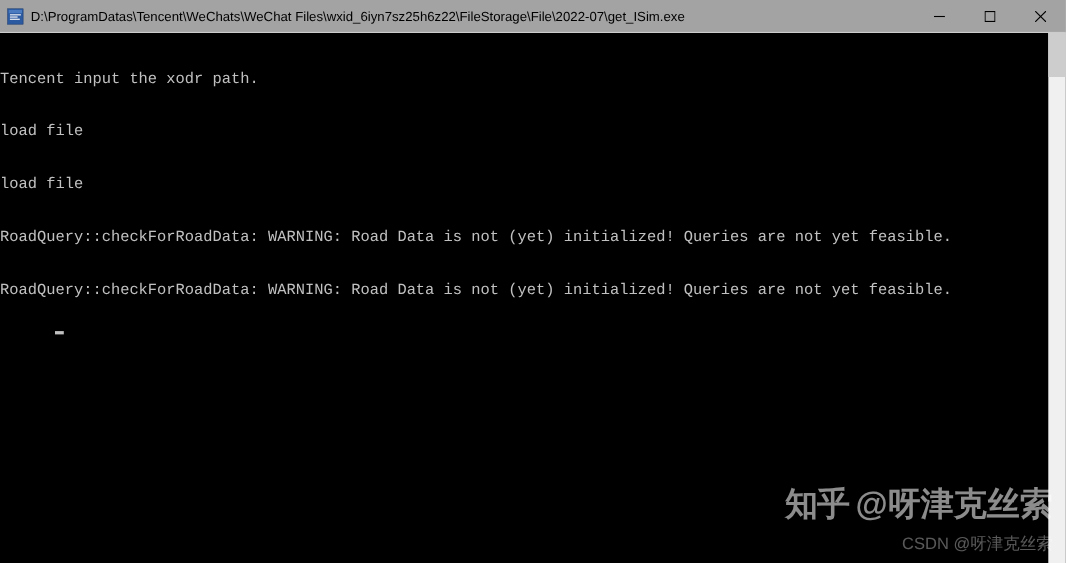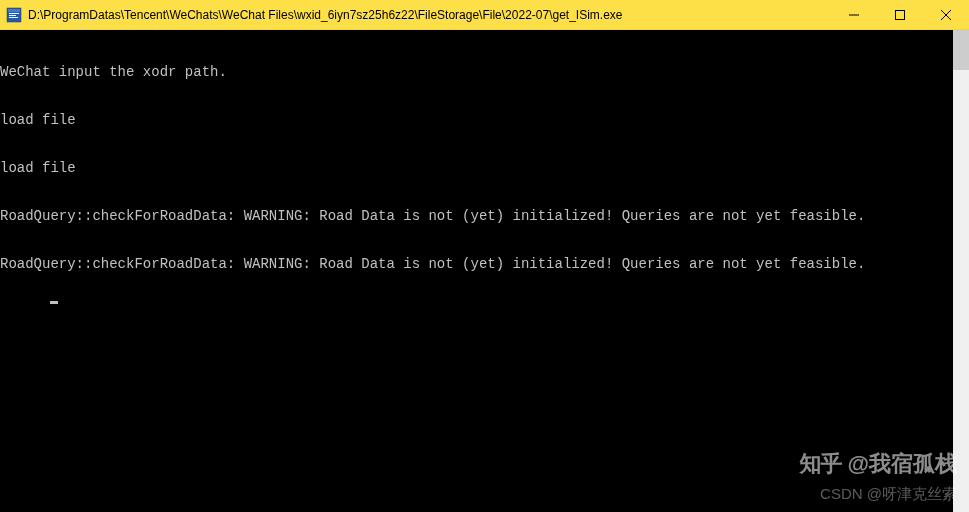--- a/index.html
+++ b/index.html
@@ -17,21 +17,21 @@
     }
     .window {
       width: 100%;
       height: 100%;
       background: #fff;
       display: flex;
       flex-direction: column;
     }
     .titlebar {
       height: 30px;
-      background: #fde047;
+      background: #a3a3a3;
       border-bottom: 1px solid #ccc;
       display: flex;
       align-items: center;
       padding-left: 6px;
       position: relative;
     }
     .app-icon {
       width: 16px;
       height: 16px;
       margin-right: 6px;
@@ -105,21 +105,21 @@
     }
     .watermarks {
       position: absolute;
       right: 12px;
       bottom: 8px;
       text-align: right;
       pointer-events: none;
     }
     .wm1 {
       color: rgba(255,255,255,0.55);
-      font-size: 22px;
+      font-size: 30px;
       font-weight: bold;
       display: flex;
       align-items: center;
       justify-content: flex-end;
       gap: 6px;
     }
     .wm1 .zhihu-logo {
       font-family: "SimHei", sans-serif;
       letter-spacing: -1px;
     }
@@ -159,32 +159,32 @@
         <svg viewBox="0 0 10 10">
             <line x1="0" y1="0" x2="10" y2="10" stroke="#000" stroke-width="1"></line>
             <line x1="10" y1="0" x2="0" y2="10" stroke="#000" stroke-width="1"></line>
           </svg>
       </div>
     </div>
   </div>
 
   <div class="console-wrap">
     <div class="console">
-      <span class="line">WeChat input the xodr path.</span>
+      <span class="line">Tencent input the xodr path.</span>
       <span class="line">load file</span>
       <span class="line">load file</span>
       <span class="line">RoadQuery::checkForRoadData: WARNING: Road Data is not (yet) initialized! Queries are not yet feasible.</span>
       <span class="line">RoadQuery::checkForRoadData: WARNING: Road Data is not (yet) initialized! Queries are not yet feasible.</span>
       <span class="cursor"></span>
     </div>
     <div class="scrollbar">
       <div class="scroll-thumb"></div>
     </div>
   </div>
 </div>
 
 <div class="watermarks">
   <div class="wm1">
     <span class="zhihu-logo">知乎</span>
-    <span>@我宿孤栈</span>
+    <span>@呀津克丝索</span>
   </div>
   <div class="wm2">CSDN @呀津克丝索</div>
 </div>
 
 </body></html>

